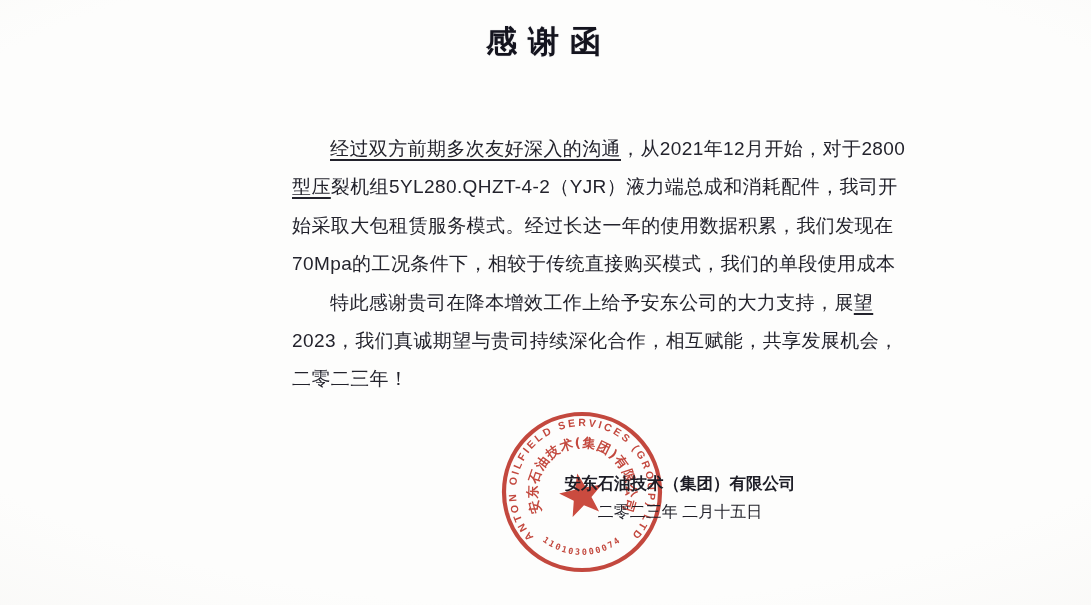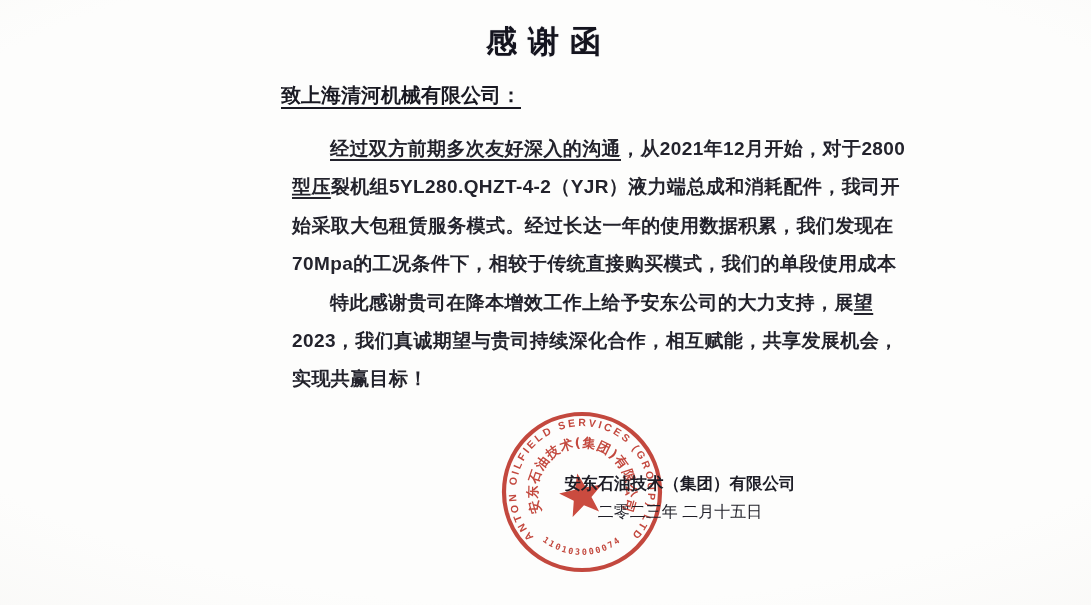--- a/index.html
+++ b/index.html
@@ -29,21 +29,21 @@
     font-size: 20px; font-weight: 700;
     color: #191922;
     text-decoration: underline;
     text-decoration-thickness: 2px;
     text-underline-offset: 5px;
   }
 
   .body-block {
     position: absolute;
     left: 292px; top: 130px; width: 505px;
-    font-size: 19px; font-weight: 700;
+    font-size: 19px; font-weight: 400;
     color: #23232c;
     letter-spacing: 0.4px;
   }
   .body-line { height: 38.4px; line-height: 38.4px; white-space: nowrap; }
   .body-line.indent { padding-left: 38px; }
   .seg-u {
     text-decoration: underline;
     text-decoration-thickness: 1.5px;
     text-underline-offset: 4px;
   }
@@ -71,30 +71,29 @@
   .sig-company { font-size: 16.5px; font-weight: 600; line-height: 22px; white-space: nowrap; font-family: Liberation Serif, serif; }
   .sig-date { font-size: 16px; font-weight: 400; line-height: 22px; margin-top: 6px; white-space: nowrap; }
 </style>
 </head>
 <body>
 
 <div class="scan-page">
 
   <h1 class="title">感谢函</h1>
 
-  <div class="salutation">致上海清河机械有限公司：</div>
 
   <div class="body-block">
     <div class="body-line indent"><span class="seg-u">经过双方前期多次友好深入的沟通</span><span>，从2021年12月开始，对于2800</span><span class="seg-u"></span></div>
     <div class="body-line"><span class="seg-u">型压</span><span>裂机组5YL280.QHZT-4-2（YJR）液力端总成和消耗配件，我司开</span><span class="seg-u"></span></div>
     <div class="body-line"><span class="seg-u"></span><span>始采取大包租赁服务模式。经过长达一年的使用数据积累，我们发现在</span><span class="seg-u"></span></div>
     <div class="body-line"><span class="seg-u"></span><span>70Mpa的工况条件下，相较于传统直接购买模式，我们的单段使用成本</span><span class="seg-u"></span></div>
     <div class="body-line indent"><span class="seg-u"></span><span>特此感谢贵司在降本增效工作上给予安东公司的大力支持，展</span><span class="seg-u">望</span></div>
     <div class="body-line"><span class="seg-u"></span><span>2023，我们真诚期望与贵司持续深化合作，相互赋能，共享发展机会，</span><span class="seg-u"></span></div>
-    <div class="body-line"><span class="seg-u"></span><span>实现共赢目标！</span><span class="seg-u"></span></div>
+    <div class="body-line"><span class="seg-u"></span><span>二零二三年！</span><span class="seg-u"></span></div>
   </div>
 
   <div class="seal">
     <svg viewBox="0 0 174 174" xmlns="http://www.w3.org/2000/svg">
       <g fill="#c0392b">
         <circle cx="86" cy="85" r="78" fill="none" stroke="#bd352a" stroke-width="4.2"></circle>
         <path id="arcEn" d="M 55.0 143.3 A 66 66 0 1 1 117.0 143.3" fill="none"></path>
         <text class="seal-arc-en" fill="#bd352a">
           <textPath href="#arcEn" startOffset="50%" text-anchor="middle">ANTON OILFIELD SERVICES (GROUP) LTD</textPath>
         </text>

